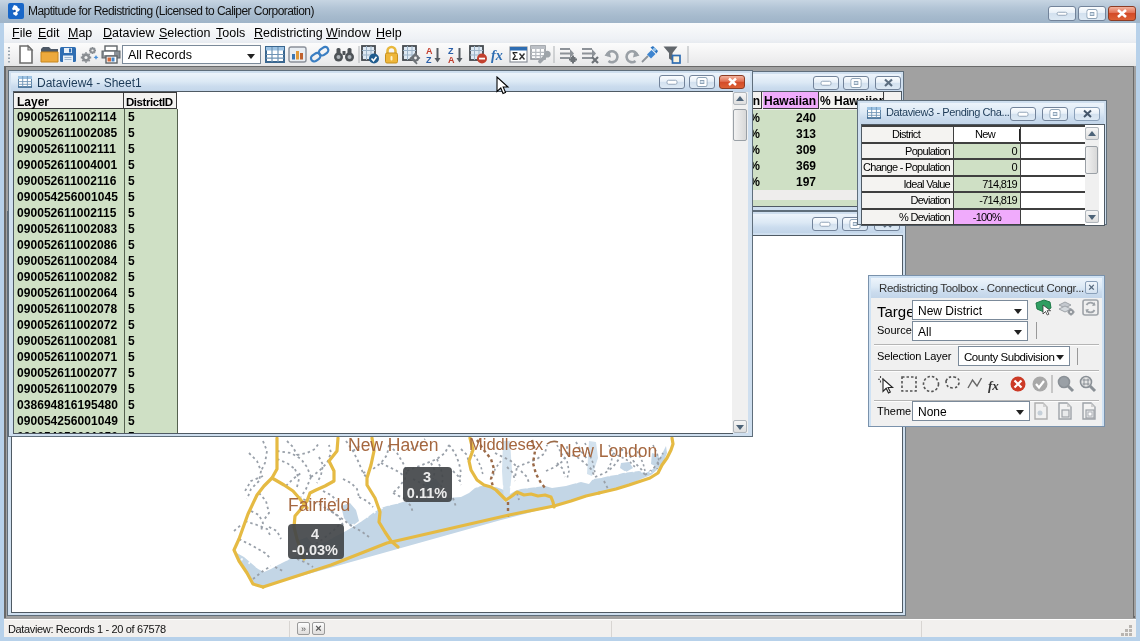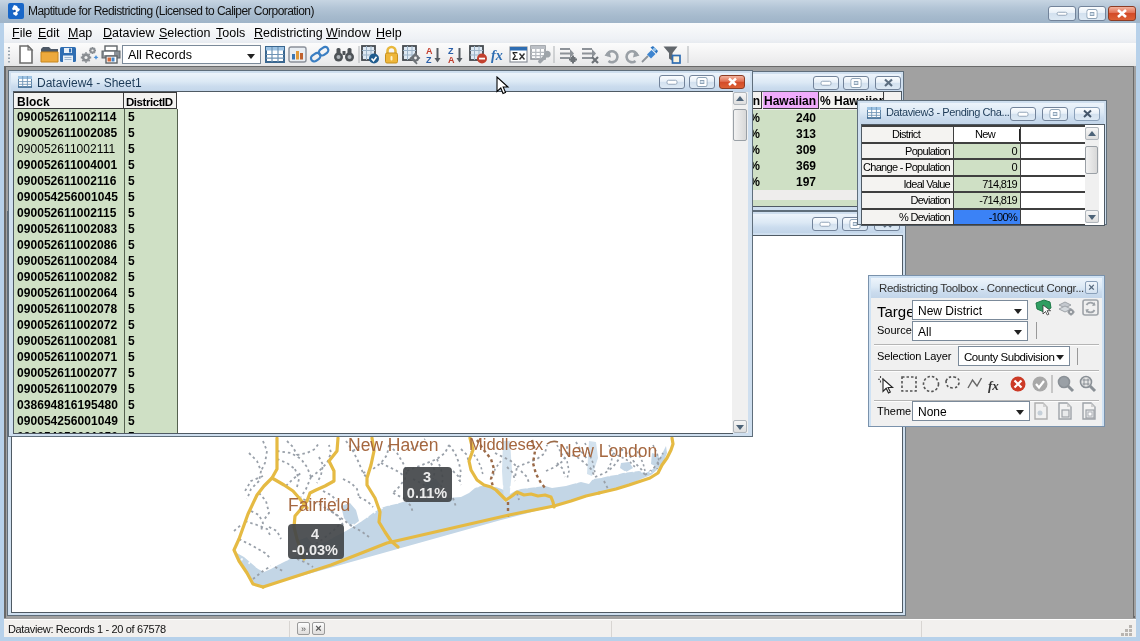--- a/index.html
+++ b/index.html
@@ -468,21 +468,21 @@
         <div class="abs" style="left:0;top:35.0px;width:91px;height:14.5px;background:#f4f3f1;text-align:right;padding-right:3px;line-height:14px">Change - Population</div>
         <div class="abs" style="left:91px;top:35.0px;width:67px;height:14.5px;background:#cfe0c5;text-align:right;padding-right:3px;line-height:14px">0</div>
         <div class="abs" style="left:0;top:49.5px;width:223px;height:2px;background:#3f3f3f"></div>
         <div class="abs" style="left:0;top:51.5px;width:91px;height:14.5px;background:#f4f3f1;text-align:right;padding-right:3px;line-height:14px">Ideal Value</div>
         <div class="abs" style="left:91px;top:51.5px;width:67px;height:14.5px;background:#cfe0c5;text-align:right;padding-right:3px;line-height:14px">714,819</div>
         <div class="abs" style="left:0;top:66.0px;width:223px;height:2px;background:#3f3f3f"></div>
         <div class="abs" style="left:0;top:68.0px;width:91px;height:14.5px;background:#f4f3f1;text-align:right;padding-right:3px;line-height:14px">Deviation</div>
         <div class="abs" style="left:91px;top:68.0px;width:67px;height:14.5px;background:#cfe0c5;text-align:right;padding-right:3px;line-height:14px">-714,819</div>
         <div class="abs" style="left:0;top:82.5px;width:223px;height:2px;background:#3f3f3f"></div>
         <div class="abs" style="left:0;top:84.5px;width:91px;height:14.5px;background:#f4f3f1;text-align:right;padding-right:3px;line-height:14px">% Deviation</div>
-        <div class="abs" style="left:91px;top:84.5px;width:67px;height:18px;background:#3b82f6;text-align:right;padding-right:3px;line-height:14px">-100%</div>
+        <div class="abs" style="left:91px;top:84.5px;width:67px;height:18px;background:#f0abfc;text-align:right;padding-right:19px;line-height:14px">-100%</div>
         <div class="abs" style="left:0;top:99.0px;width:223px;height:2px;background:#3f3f3f"></div>
         <div class="abs" style="left:90.5px;top:0;width:1px;height:100px;background:#3f3f3f"></div>
         <div class="abs" style="left:157.5px;top:2px;width:1px;height:97px;background:#3f3f3f"></div>
         <div class="sbtrack" style="left:223px;top:2px;width:14px;height:96px">
 <div class="sbbtn" style="left:0;top:0;width:14px">
             <span class="arr up"></span>
           </div>
 <div class="thumb" style="left:0;top:19px;width:13px;height:28px"></div>
 <div class="sbbtn" style="left:0;top:83px;width:14px">
             <span class="arr dn"></span>
@@ -505,28 +505,28 @@
       </div>
   <div class="cbtn" style="left:680px;top:4px">
         <div class="glyph-max"></div>
       </div>
   <div class="cbtn close" style="left:710px;top:4px">
         <svg width="26" height="12" style="position:absolute;left:0;top:0">
           <path d="M9 2.5 l7 6.5 M16 2.5 l-7 6.5" stroke="#fff" stroke-width="2.4"></path>
         </svg>
       </div>
   <div class="abs" style="left:4px;top:20px;width:720px;height:343px;background:#fff;overflow:hidden;border:1px solid #4f5a64" id="dv4body">
-        <div class="abs" style="left:0;top:0;width:110px;height:17px;background:#f4f3f1;border:1px solid #3a3a3a;border-left:none;font-weight:bold;font-size:12px;padding:2px 0 0 3px">Block</div>
+        <div class="abs" style="left:0;top:0;width:110px;height:17px;background:#f4f3f1;border:1px solid #3a3a3a;border-left:none;font-weight:bold;font-size:12px;padding:2px 0 0 3px">Layer</div>
         <div class="abs" style="left:110px;top:0;width:53px;height:17px;background:#f4f3f1;border:1px solid #3a3a3a;border-left:none;font-weight:bold;font-size:11.5px;letter-spacing:-0.45px;padding:2.5px 0 0 2px">DistrictID</div>
         <div class="abs" style="left:0;top:17px;width:163px;height:324px;background:#cfe0c5"></div>
         <div class="abs" style="left:3px;top:17px;width:106px;height:16px;font-weight:bold;font-size:12px;line-height:16px;letter-spacing:0.05px">090052611002114</div>
         <div class="abs" style="left:114px;top:17px;height:16px;font-weight:bold;font-size:12px;line-height:16px">5</div>
         <div class="abs" style="left:3px;top:33px;width:106px;height:16px;font-weight:bold;font-size:12px;line-height:16px;letter-spacing:0.05px">090052611002085</div>
         <div class="abs" style="left:114px;top:33px;height:16px;font-weight:bold;font-size:12px;line-height:16px">5</div>
-        <div class="abs" style="left:3px;top:49px;width:106px;height:16px;font-weight:normal;font-size:12px;line-height:16px;letter-spacing:0.05px">090052611002111</div>
+        <div class="abs" style="left:3px;top:49px;width:106px;height:16px;font-weight:bold;font-size:12px;line-height:16px;letter-spacing:0.05px">090052611002111</div>
         <div class="abs" style="left:114px;top:49px;height:16px;font-weight:bold;font-size:12px;line-height:16px">5</div>
         <div class="abs" style="left:3px;top:65px;width:106px;height:16px;font-weight:bold;font-size:12px;line-height:16px;letter-spacing:0.05px">090052611004001</div>
         <div class="abs" style="left:114px;top:65px;height:16px;font-weight:bold;font-size:12px;line-height:16px">5</div>
         <div class="abs" style="left:3px;top:81px;width:106px;height:16px;font-weight:bold;font-size:12px;line-height:16px;letter-spacing:0.05px">090052611002116</div>
         <div class="abs" style="left:114px;top:81px;height:16px;font-weight:bold;font-size:12px;line-height:16px">5</div>
         <div class="abs" style="left:3px;top:97px;width:106px;height:16px;font-weight:bold;font-size:12px;line-height:16px;letter-spacing:0.05px">090054256001045</div>
         <div class="abs" style="left:114px;top:97px;height:16px;font-weight:bold;font-size:12px;line-height:16px">5</div>
         <div class="abs" style="left:3px;top:113px;width:106px;height:16px;font-weight:bold;font-size:12px;line-height:16px;letter-spacing:0.05px">090052611002115</div>
         <div class="abs" style="left:114px;top:113px;height:16px;font-weight:bold;font-size:12px;line-height:16px">5</div>
         <div class="abs" style="left:3px;top:129px;width:106px;height:16px;font-weight:bold;font-size:12px;line-height:16px;letter-spacing:0.05px">090052611002083</div>

